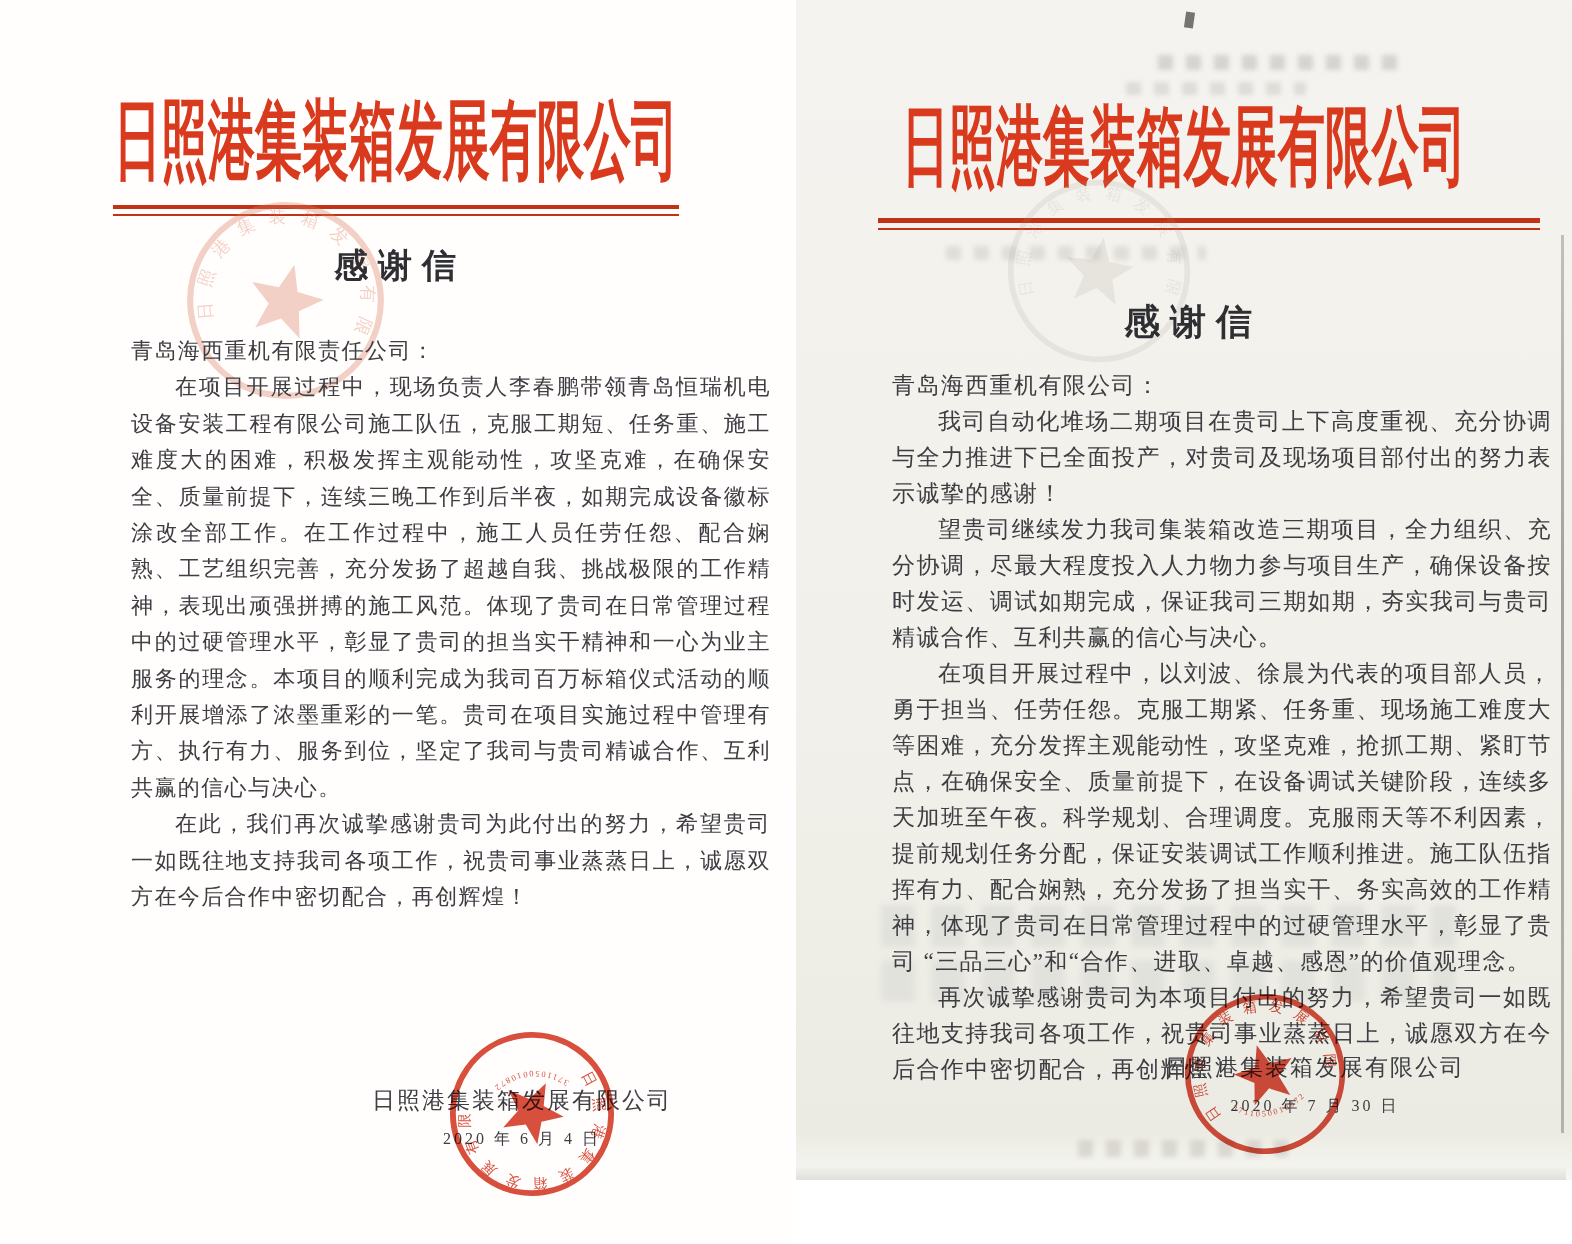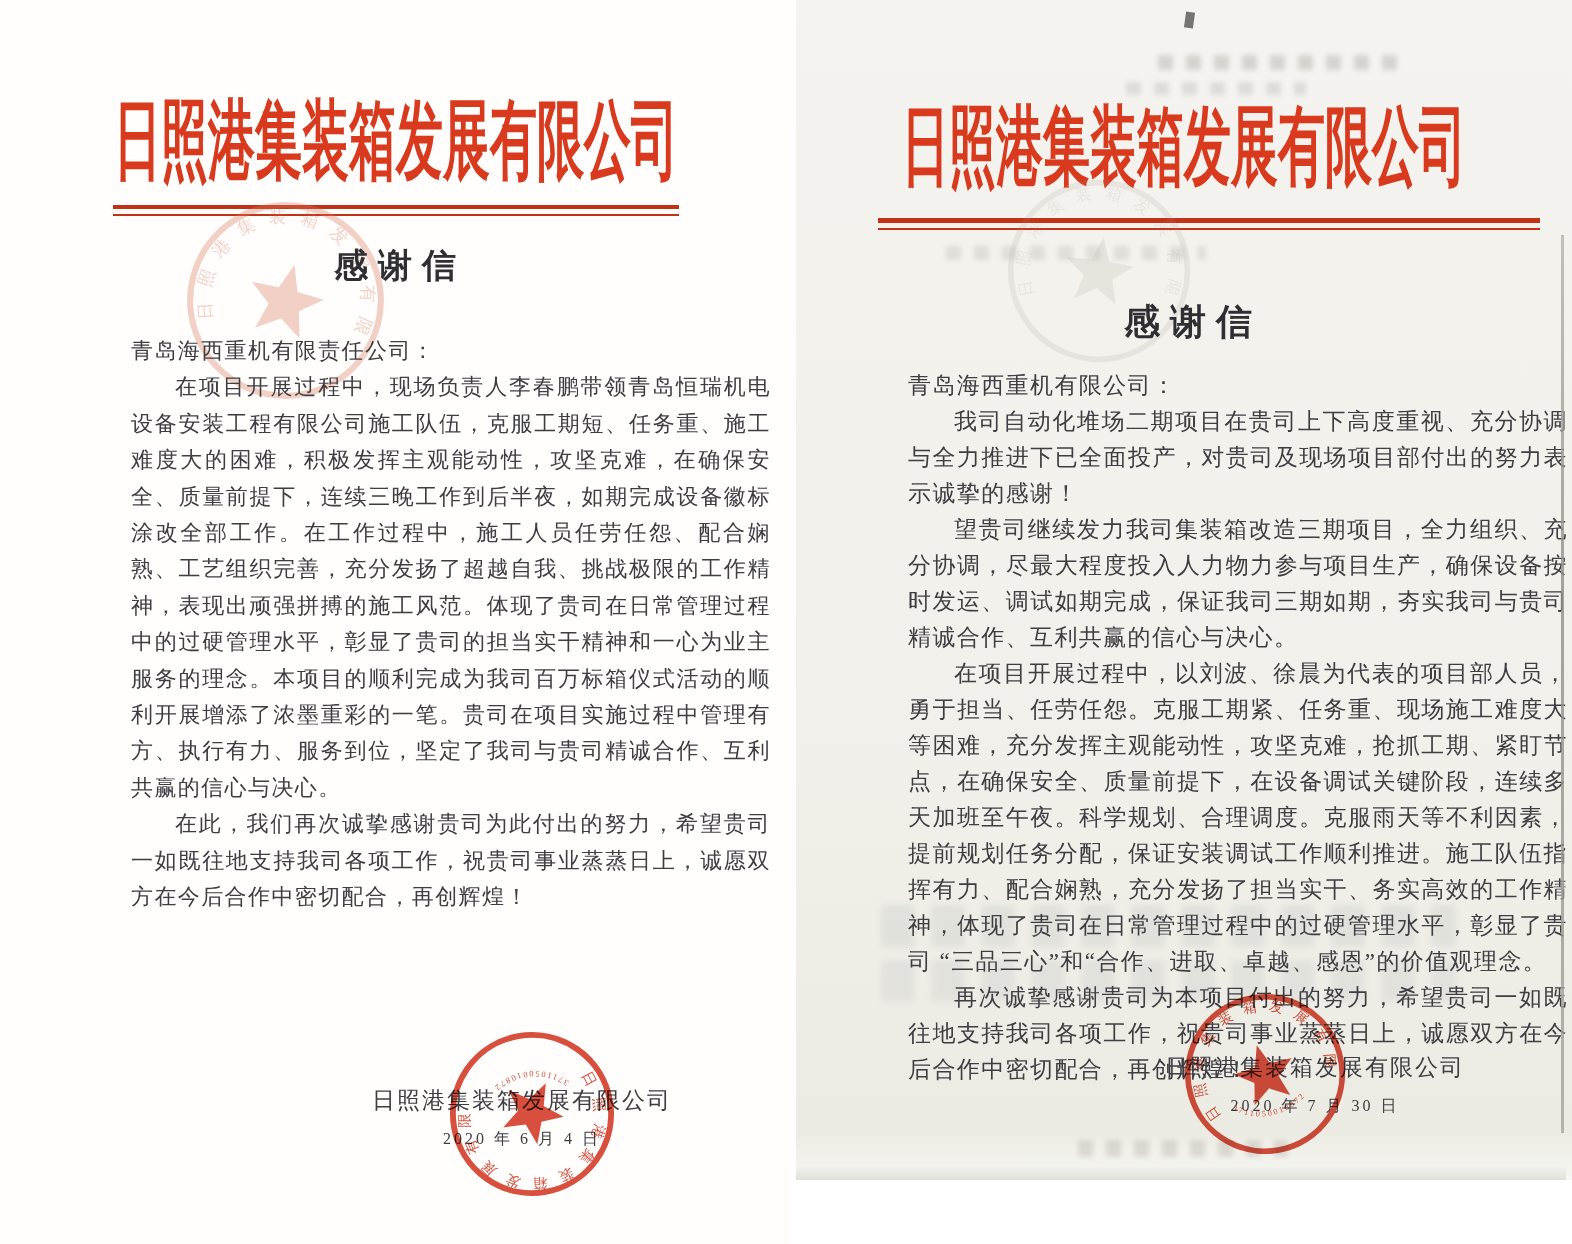--- a/index.html
+++ b/index.html
@@ -20,21 +20,21 @@
 
   .rule{position:absolute;background:#c23217;}
 
   .letter-title{position:absolute;font-size:34px;font-weight:bold;letter-spacing:10px;
                 color:#2e2e33;text-align:center;z-index:2;}
 
   .letter-body{position:absolute;z-index:2;margin-left:28px;}
   .letter-body p{margin:0;text-align:justify;letter-spacing:1.4px;}
   .letter-body p.indent{text-indent:2em;}
   .body-left{left:103px;top:333px;width:640px;font-size:22px;line-height:36.4px;}
-  .body-right{left:84px;top:368px;width:660px;font-size:23px;line-height:36px;letter-spacing:1.2px;}
+  .body-right{left:68px;top:368px;width:660px;font-size:23px;line-height:36px;letter-spacing:1.2px;}
 
   .signature{position:absolute;text-align:center;z-index:2;}
   .signature .sig-company{font-size:23px;letter-spacing:2px;}
   .signature .sig-date{font-size:16px;letter-spacing:3px;margin-top:13px;}
   .sig-left{left:352px;top:1085px;width:340px;}
   .sig-right{left:354px;top:1052px;width:330px;}
 
   .stamp{position:absolute;z-index:3;}
   .stamp svg{display:block;width:100%;height:100%;}
   .stamp-main{mix-blend-mode:multiply;opacity:.92;color:#d5402c;}

